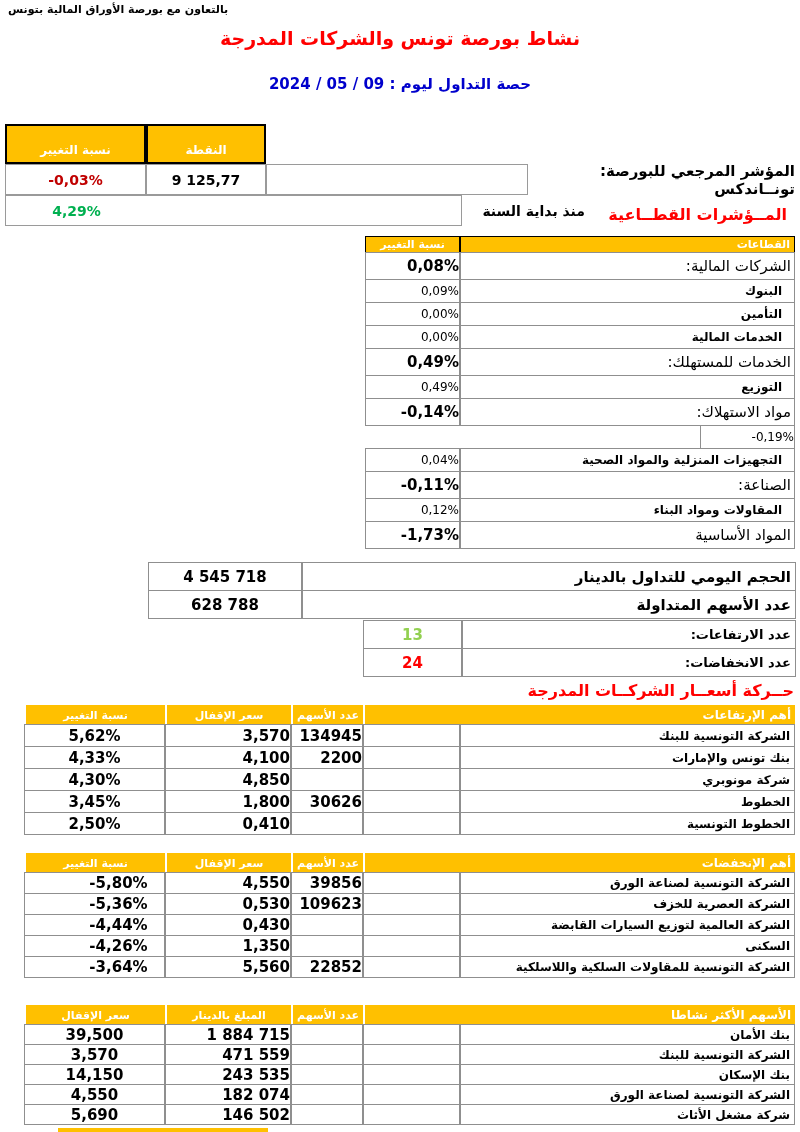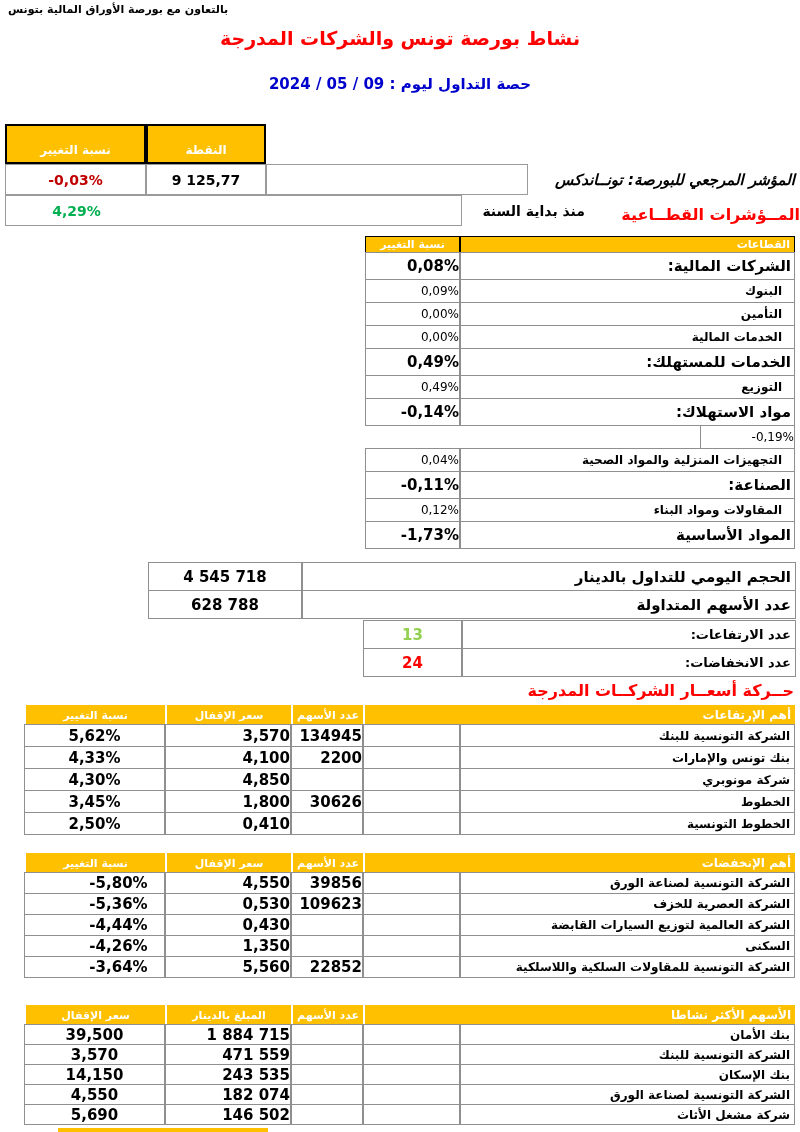--- a/index.html
+++ b/index.html
@@ -17,31 +17,31 @@
   #note{left:8px;top:3px;font-size:11px;font-weight:bold;}
   #main-title{left:0;width:800px;top:27px;text-align:center;color:#FF0000;font-size:19px;font-weight:bold;}
   #subtitle{left:0;width:800px;top:75px;text-align:center;color:#0000CC;font-size:15px;font-weight:bold;}
   
   .t1h{top:124px;height:40px;background:#FFC000;border:2px solid #000;color:#fff;
        font-size:12px;font-weight:bold;display:flex;align-items:flex-end;justify-content:center;padding-bottom:5px;}
   .t1c{height:31px;border:1px solid #9a9a9a;display:flex;align-items:center;justify-content:center;
        font-size:14px;font-weight:bold;}
   #t1r1-label,#t1r2-label{height:31px;display:flex;align-items:center;font-size:15px;font-weight:bold;}
   
-  #sector-title{right:0;top:205px;color:#FF0000;font-size:16px;font-weight:bold;}
+  #sector-title{right:13px;top:205px;color:#FF0000;font-size:16px;font-weight:bold;}
   #sector-table{left:365px;top:237px;width:430px;}
   .s-row{display:flex;direction:rtl;margin-top:-1px;}
   .s-name{width:335px;}
   .s-val{width:95px;justify-content:flex-end;padding-left:6px;direction:ltr;text-align:right;}
   .s-head .s-name,.s-head .s-val{background:#FFC000;color:#fff;border:1px solid #000;font-size:11px;font-weight:bold;height:17px;padding-left:32px;}
   .s-head .s-name{padding-right:4px;}
   .s-head .s-val{justify-content:center;padding-left:0;}
   .s-cat{height:28px;font-size:15px;font-weight:bold;}
   .s-sub{height:24px;font-size:12px;}
-  .s-cat .s-name{padding-right:3px;font-weight:bold;}
+  .s-cat .s-name{padding-right:3px;font-weight:normal;}
   .s-sub .s-name{padding-right:12px;font-weight:bold;}
   .s-sub .s-val{font-weight:normal;}
   
   #volume-table{left:148px;top:563px;width:648px;}
   .v-row{display:flex;direction:rtl;margin-top:-1px;}
   .v-label{width:494px;height:29px;padding-right:4px;font-size:15px;font-weight:bold;}
   .v-val{width:154px;height:29px;font-size:15px;font-weight:bold;direction:ltr;}
   #updown-table{left:363px;top:621px;width:433px;}
   .u-label{width:334px;height:29px;padding-right:4px;font-size:13px;font-weight:bold;}
   .u-val{width:99px;height:29px;font-size:15px;font-weight:bold;direction:ltr;}
@@ -78,21 +78,21 @@
 <div id="note" class="abs rtl">بالتعاون مع بورصة الأوراق المالية بتونس</div>
 <div id="main-title" class="abs rtl">نشاط بورصة تونس والشركات المدرجة</div>
 <div id="subtitle" class="abs rtl">حصة التداول ليوم : 09 / 05 / 2024</div>
 
 <div class="abs t1h" style="left:5px;width:141px;">نسبة التغيير</div>
 <div class="abs t1h" style="left:146px;width:120px;">النقطة</div>
 
 <div class="abs t1c" style="left:5px;top:164px;width:141px;color:#C00000;">-0,03%</div>
 <div class="abs t1c ltr" style="left:146px;top:164px;width:120px;">9 125,77</div>
 <div class="abs t1c" style="left:266px;top:164px;width:262px;"></div>
-<div id="t1r1-label" class="abs rtl" style="left:530px;top:164px;width:265px;font-style:italic;">المؤشر المرجعي للبورصة: تونــاندكس</div>
+<div id="t1r1-label" class="abs rtl" style="left:530px;top:164px;width:265px;">المؤشر المرجعي للبورصة: تونــاندكس</div>
 
 <div class="abs" style="left:5px;top:195px;width:457px;height:31px;border:1px solid #9a9a9a;box-sizing:border-box;">
   <div style="width:141px;height:100%;display:flex;align-items:center;justify-content:center;font-size:14px;font-weight:bold;color:#00B050;direction:ltr;">4,29%</div>
 </div>
 <div id="t1r2-label" class="abs rtl" style="left:465px;top:195px;width:120px;font-size:14px;">منذ بداية السنة</div>
 
 <div id="sector-title" class="abs rtl">المــؤشرات القطــاعية</div>
 
 <div id="sector-table" class="abs">
   <div class="s-row s-head">

